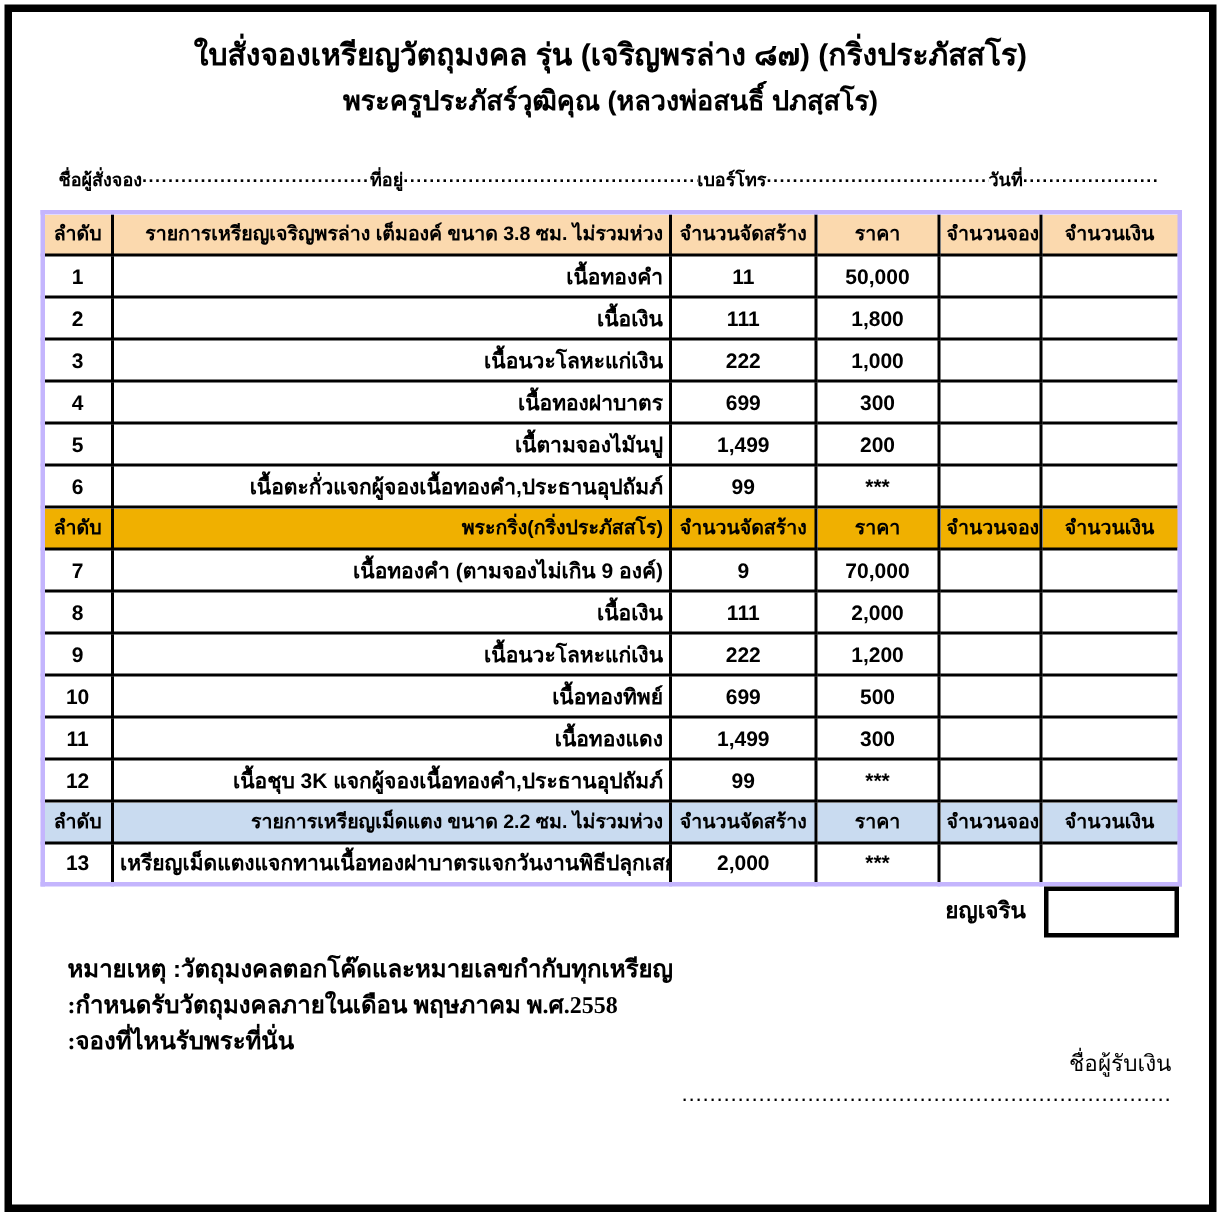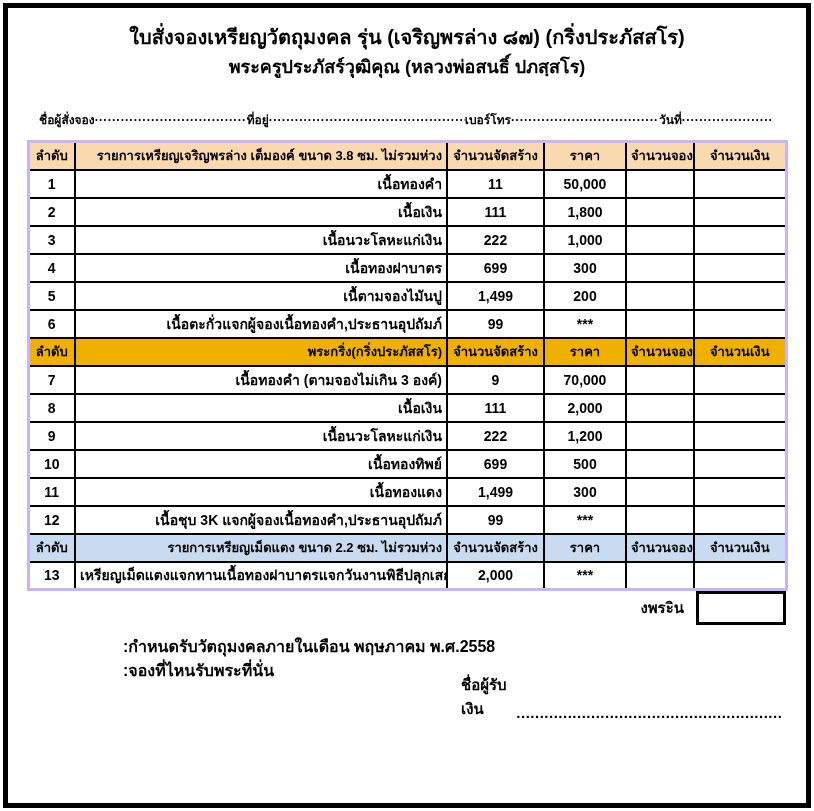--- a/index.html
+++ b/index.html
@@ -26,23 +26,23 @@
   td.l{text-align:right;}
   tr.section-header td{font-size:13px;}
 
   .total-row{display:flex;justify-content:flex-end;align-items:center;width:758px;margin:0 auto;}
   .total-label{font-size:15px;font-weight:bold;margin-right:12px;line-height:32px;}
   .total-box{width:84px;height:28px;border:3px solid #000;background:#fff;}
 
   .notes{margin:10px 0 0 36px;font-size:16px;font-weight:bold;line-height:24px;}
   .notes .note-first{display:flex;}
   .notes .note-label{white-space:pre;}
-  .notes .note-indent{margin-left:78px;}
-
-  .receiver{margin:-10px 24px 0 452px;font-size:15px;font-weight:bold;display:flex;align-items:flex-end;}
+  .notes .note-indent{font-family:Liberation Serif, serif;}
+
+  .receiver{margin:-10px 24px 0 452px;font-size:15px;font-weight:normal;display:flex;align-items:flex-end;flex-direction:column;}
   .receiver .fill{overflow:hidden;white-space:nowrap;flex:1 1 auto;letter-spacing:0.5px;}
 </style>
 </head>
 <body>
 
 <div class="frame"></div>
 
 <div class="content">
 
   <div class="titles">
@@ -130,21 +130,21 @@
         <tr class="section-header" style="background: rgb(240, 176, 0);">
           <td class="c">ลำดับ</td>
           <td class="l">พระกริ่ง(กริ่งประภัสสโร)</td>
           <td class="c">จำนวนจัดสร้าง</td>
           <td class="c">ราคา</td>
           <td class="c">จำนวนจอง</td>
           <td class="c">จำนวนเงิน</td>
         </tr>
         <tr>
           <td class="c">7</td>
-          <td class="l">เนื้อทองคำ (ตามจองไม่เกิน 3 องค์)</td>
+          <td class="l">เนื้อทองคำ (ตามจองไม่เกิน 9 องค์)</td>
           <td class="c">9</td>
           <td class="c">70,000</td>
           <td class="c"></td>
           <td class="c"></td>
         </tr>
         <tr>
           <td class="c">8</td>
           <td class="l">เนื้อเงิน</td>
           <td class="c">111</td>
           <td class="c">2,000</td>
@@ -196,25 +196,29 @@
           <td class="l">เหรียญเม็ดแตงแจกทานเนื้อทองฝาบาตรแจกวันงานพิธีปลุกเสก</td>
           <td class="c">2,000</td>
           <td class="c">***</td>
           <td class="c"></td>
           <td class="c"></td>
         </tr>
       </tbody>
   </table>
 
   <div class="total-row">
-    <span class="total-label">งพระิน</span>
+    <span class="total-label">ยญเจริน</span>
     <span class="total-box"></span>
   </div>
 
   <div class="notes">
+    <div class="note-first">
+      <span class="note-label">หมายเหตุ </span>
+      <span>:วัตถุมงคลตอกโค๊ดและหมายเลขกำกับทุกเหรียญ</span>
+    </div>
   <div class="note-indent">:กำหนดรับวัตถุมงคลภายในเดือน พฤษภาคม พ.ศ.2558</div>
       <div class="note-indent">:จองที่ไหนรับพระที่นั่น</div>
     </div>
 
   <div class="receiver">
     <span>ชื่อผู้รับเงิน</span>
     <span class="fill">......................................................................</span>
   </div>
 
 </div>

